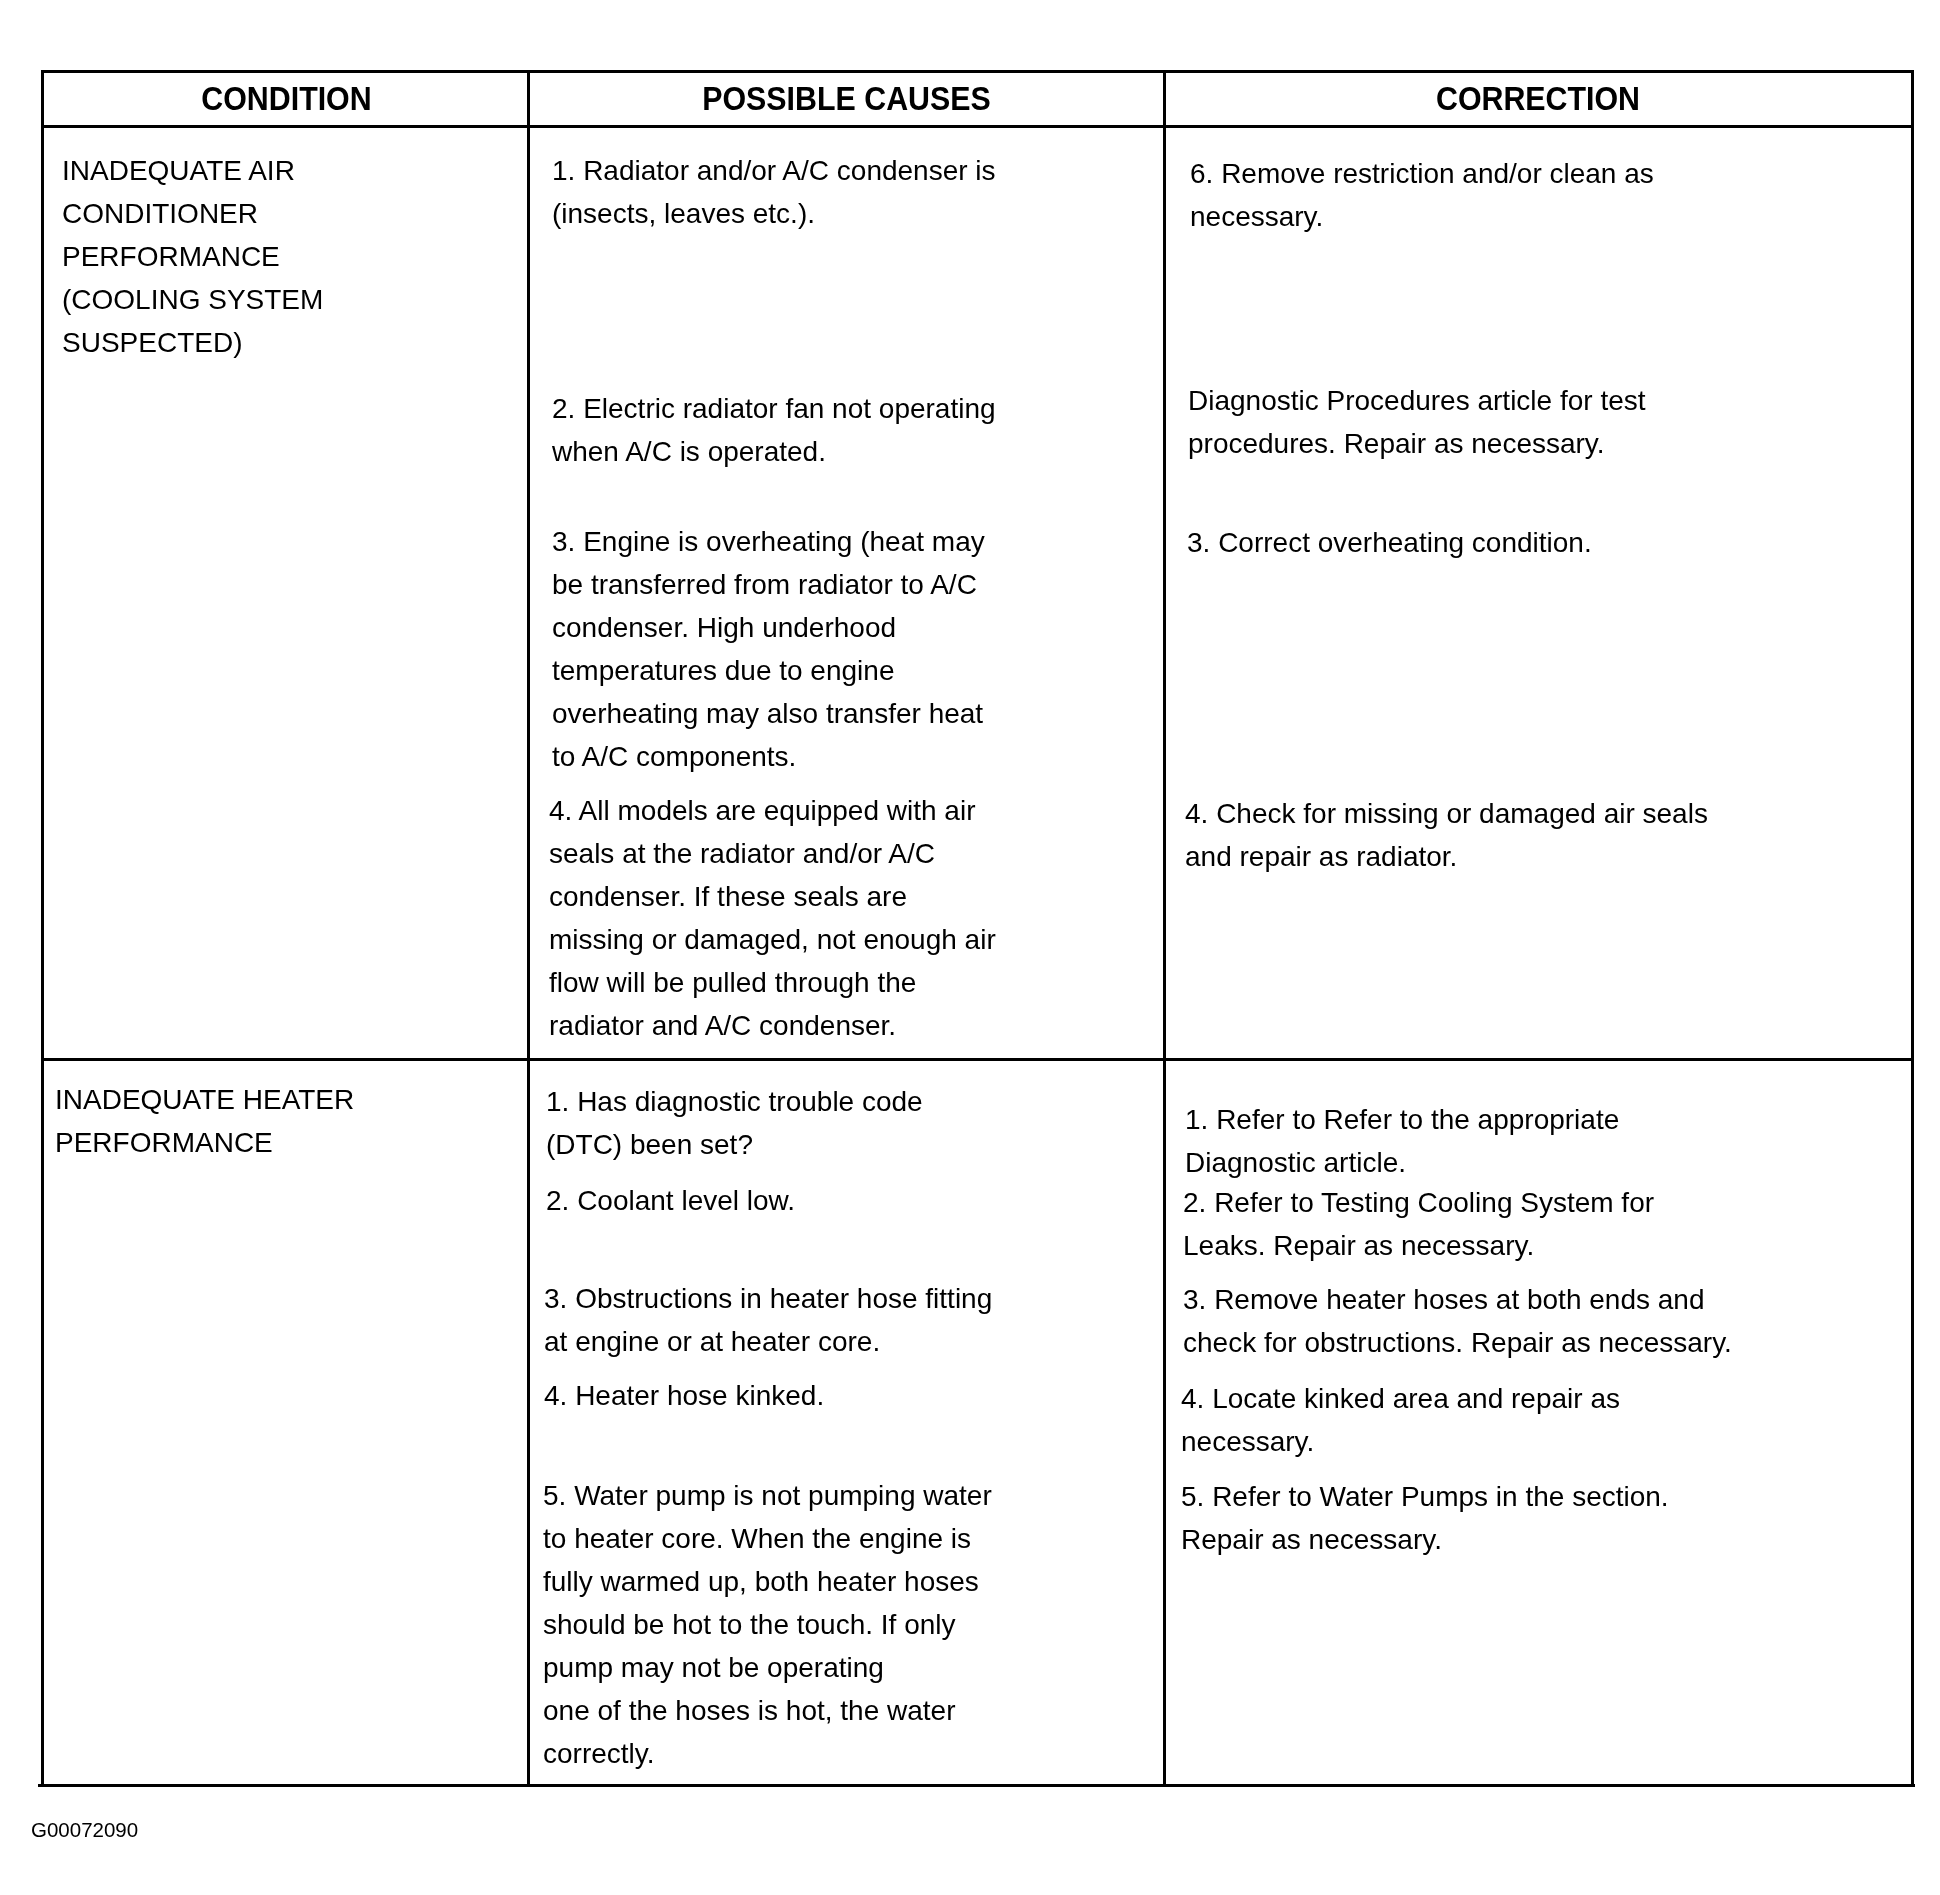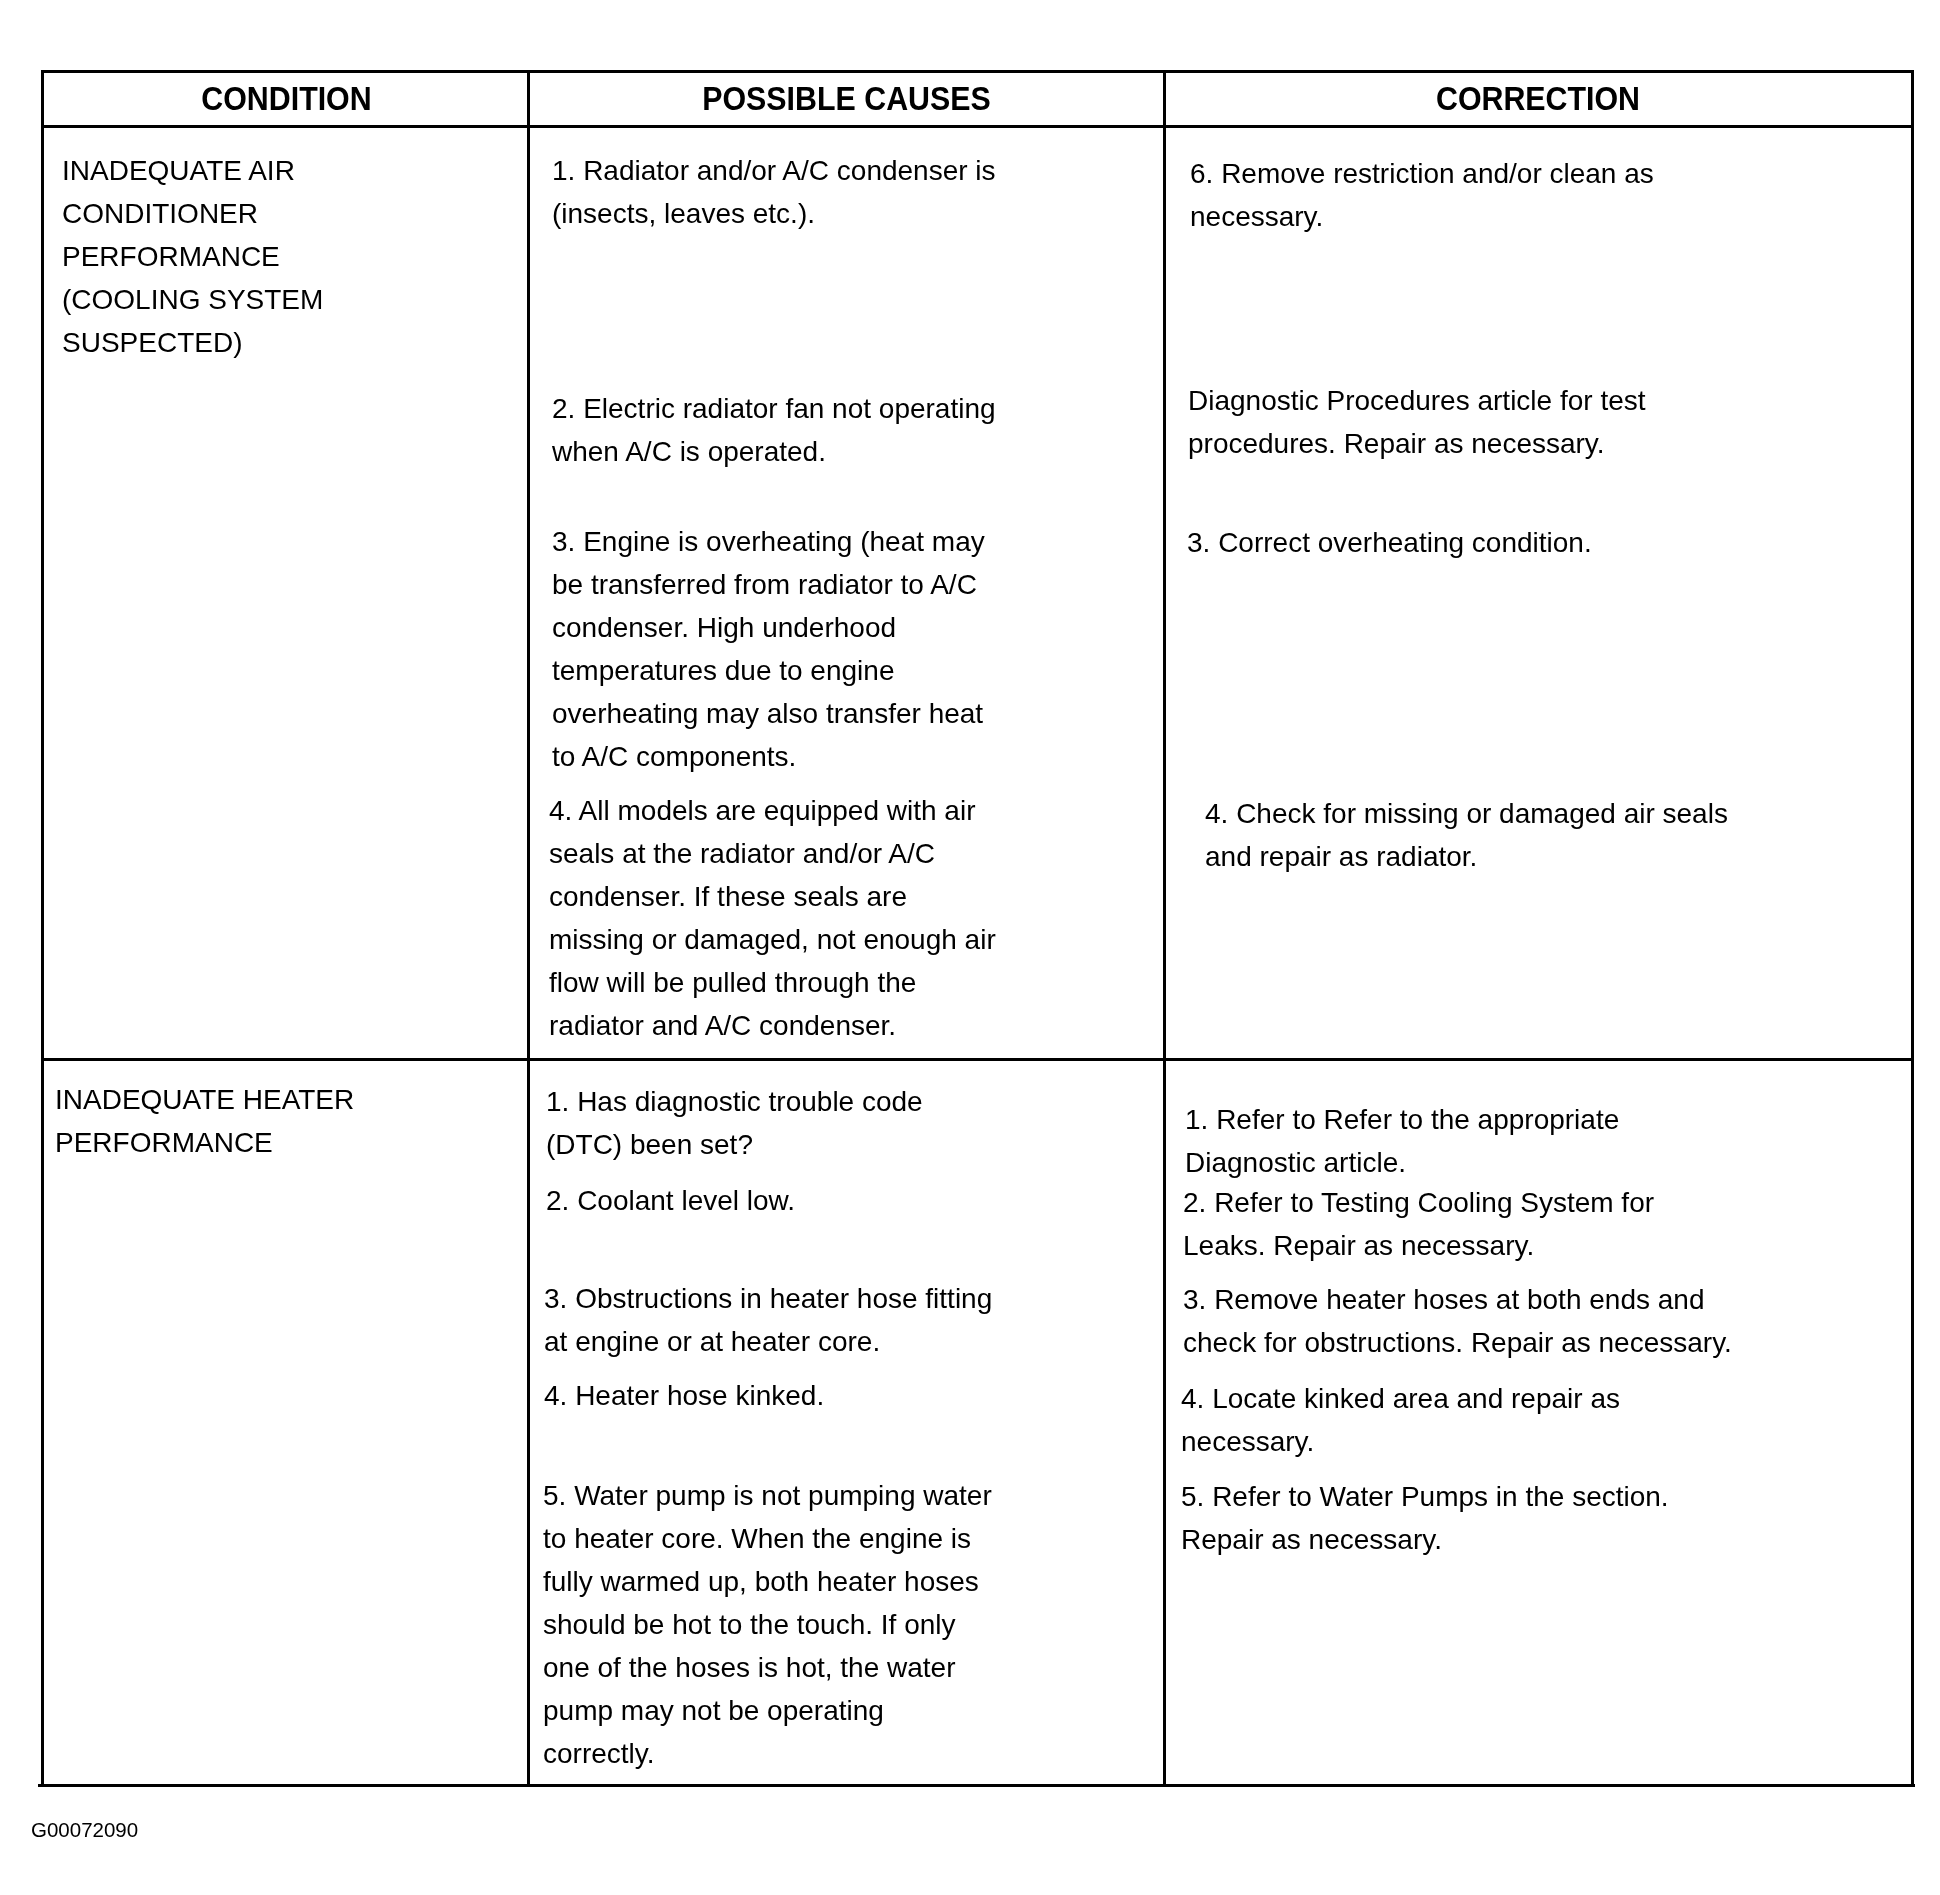--- a/index.html
+++ b/index.html
@@ -31,29 +31,29 @@
 <div class="txt" style="left:62px;top:149px;"><span>INADEQUATE AIR</span><span>CONDITIONER</span><span>PERFORMANCE</span><span>(COOLING SYSTEM</span><span>SUSPECTED)</span></div>
 
 <div class="txt" style="left:552px;top:149px;"><span>1. Radiator and/or A/C condenser is</span><span>(insects, leaves etc.).</span></div>
 <div class="txt" style="left:552px;top:387px;"><span>2. Electric radiator fan not operating</span><span>when A/C is operated.</span></div>
 <div class="txt" style="left:552px;top:520px;"><span>3. Engine is overheating (heat may</span><span>be transferred from radiator to A/C</span><span>condenser. High underhood</span><span>temperatures due to engine</span><span>overheating may also transfer heat</span><span>to A/C components.</span></div>
 <div class="txt" style="left:549px;top:789px;"><span>4. All models are equipped with air</span><span>seals at the radiator and/or A/C</span><span>condenser. If these seals are</span><span>missing or damaged, not enough air</span><span>flow will be pulled through the</span><span>radiator and A/C condenser.</span></div>
 
 <div class="txt" style="left:1190px;top:152px;"><span>6. Remove restriction and/or clean as</span><span>necessary.</span></div>
 <div class="txt" style="left:1188px;top:379px;"><span>Diagnostic Procedures  article for test</span><span>procedures. Repair as necessary.</span></div>
 <div class="txt" style="left:1187px;top:521px;"><span>3. Correct overheating condition.</span></div>
-<div class="txt" style="left:1185px;top:792px;margin-left:20px;"><span>4. Check for missing or damaged air seals</span><span>and repair as radiator.</span></div>
+<div class="txt" style="left:1185px;top:792px;"><span>4. Check for missing or damaged air seals</span><span>and repair as radiator.</span></div>
 
 <div class="txt" style="left:55px;top:1078px;"><span>INADEQUATE HEATER</span><span>PERFORMANCE</span></div>
 
 <div class="txt" style="left:546px;top:1080px;"><span>1. Has diagnostic trouble code</span><span>(DTC) been set?</span></div>
 <div class="txt" style="left:546px;top:1179px;"><span>2. Coolant level low.</span></div>
 <div class="txt" style="left:544px;top:1277px;"><span>3. Obstructions in heater hose fitting</span><span>at engine or at heater core.</span></div>
 <div class="txt" style="left:544px;top:1374px;"><span>4. Heater hose kinked.</span></div>
-<div class="txt" style="left:543px;top:1474px;"><span>5. Water pump is not pumping water</span><span>to heater core. When the engine is</span><span>fully warmed up, both heater hoses</span><span>should be hot to the touch. If only</span><span>one of the hoses is hot, the water</span><span>pump may not be operating</span><span>correctly.</span></div>
+<div class="txt" style="left:543px;top:1474px;"><span>5. Water pump is not pumping water</span><span>to heater core. When the engine is</span><span>fully warmed up, both heater hoses</span><span>should be hot to the touch. If only</span><span>pump may not be operating</span><span>one of the hoses is hot, the water</span><span>correctly.</span></div>
 
 <div class="txt" style="left:1185px;top:1082px;margin-top:16px;"><span>1. Refer to Refer to the appropriate</span><span>Diagnostic article.</span></div>
 <div class="txt" style="left:1183px;top:1181px;"><span>2. Refer to Testing Cooling System for</span><span>Leaks. Repair as necessary.</span></div>
 <div class="txt" style="left:1183px;top:1278px;"><span>3. Remove heater hoses at both ends and</span><span>check for obstructions. Repair as necessary.</span></div>
 <div class="txt" style="left:1181px;top:1377px;"><span>4. Locate kinked area and repair as</span><span>necessary.</span></div>
 <div class="txt" style="left:1181px;top:1475px;"><span>5. Refer to Water Pumps in the section.</span><span>Repair as necessary.</span></div>
 
 <div class="footer">G00072090</div>
 
 

